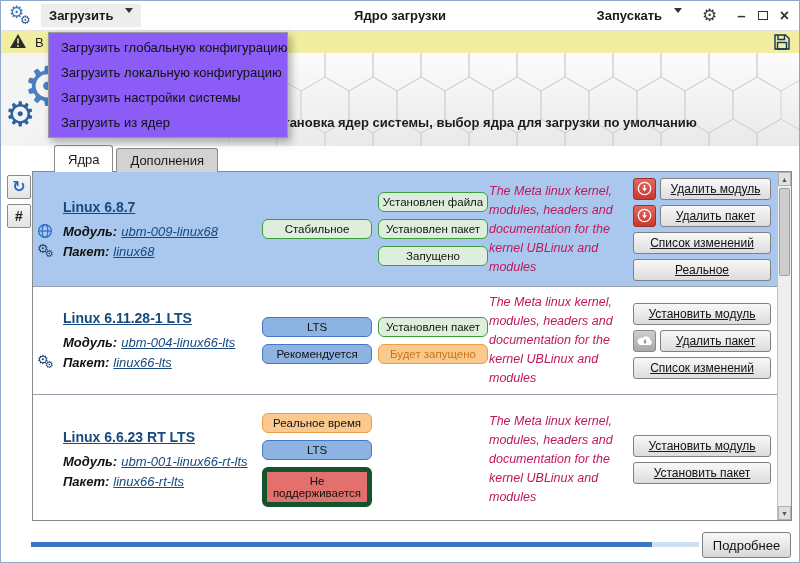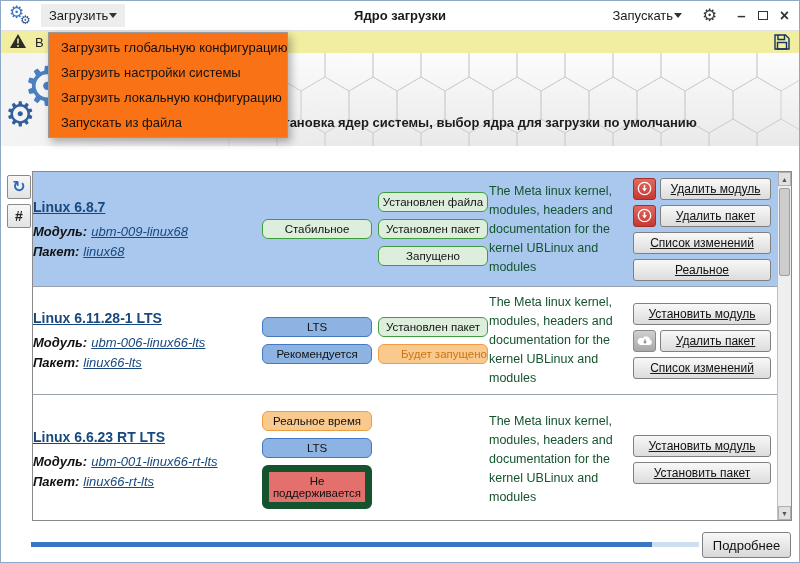--- a/index.html
+++ b/index.html
@@ -8,21 +8,21 @@
   .window { position:relative; width:800px; height:563px; border:1px solid #8fa8c8; background:#fff; overflow:hidden; }
 
   
   .titlebar { position:absolute; top:0; left:0; right:0; height:30px; background:#fff; border-bottom:1px solid #e2e2e2; display:flex; align-items:center; padding:0 8px; z-index:20; }
   .win-title { position:absolute; left:0; right:0; text-align:center; font-weight:bold; z-index:0; }
   .tb-left, .tb-right { display:flex; align-items:center; gap:6px; z-index:1; }
   .tb-right { margin-left:auto; }
   .app-icon { position:relative; width:26px; height:26px; display:inline-block; }
   .app-icon .a1 { position:absolute; left:0; top:1px; font-size:17px; line-height:1; color:#3a76c4; }
   .app-icon .a2 { position:absolute; left:11px; top:11px; font-size:12px; line-height:1; color:#26538f; }
-  .menu-btn { display:flex; align-items:center; gap:1px; padding:4px 8px; cursor:pointer; }
+  .menu-btn { display:flex; gap:12px; padding:4px 8px; cursor:pointer;font-weight:bold; }
   .menu-btn.open { background:#ededed; }
   .caret { width:0; height:0; border-left:4px solid transparent; border-right:4px solid transparent; border-top:5px solid #333; }
   .settings-gear { font-size:17px; line-height:1; color:#3a3a3a; padding:0 6px; cursor:pointer; }
   .winctl { display:flex; align-items:center; gap:12px; margin-left:8px; padding-right:2px; }
   .minimize { font-size:15px; font-weight:bold; color:#333; cursor:pointer; }
   .maxbox { width:10px; height:9px; border:1.5px solid #333; display:inline-block; cursor:pointer; }
   .closex { font-size:16px; font-weight:bold; color:#333; cursor:pointer; }
 
   
   .warnbar { position:absolute; top:30px; left:0; width:798px; height:22px; background:#f1eda1; display:flex; align-items:center; gap:8px; padding:0 8px; z-index:5; }
@@ -49,59 +49,59 @@
   .tool-hash { top:203px; }
   .tool-refresh .glyph { font-size:16px; font-weight:bold; color:#2a6ac4; line-height:1; }
   .tool-hash .glyph { font-size:14px; font-weight:bold; color:#222; }
 
   
   .panel { position:absolute; top:170px; left:31px; width:760px; height:350px; border:1px solid #8a8a8a; background:#fff; display:flex; z-index:5; }
   .rows { flex:1; overflow:hidden; }
   .krow { display:flex; align-items:center; border-bottom:1px solid #98a2ae; background:#fff; }
   .krow.selected { background:#aac8ee; }
   .col { flex:none; }
-  .col.info { width:224px; }
+  .col.info { width:224px; padding-left:30px; }
   .kname { display:inline-block; color:#17497f; font-weight:bold; font-size:14px; text-decoration:underline; margin-bottom:5px; cursor:pointer; }
   .kline { position:relative; display:flex; align-items:center; gap:4px; margin-top:3px; line-height:17px; white-space:nowrap; }
   .kline .li-icon { position:absolute; left:-26px; top:0; width:20px; height:17px; display:flex; align-items:center; }
   .klabel { font-weight:bold; font-style:italic; color:#111; }
   .klink { color:#17497f; font-style:italic; text-decoration:underline; cursor:pointer; }
   .gicon { position:relative; width:18px; height:17px; display:inline-block; }
   .gicon .g1 { position:absolute; left:0; top:-1px; font-size:13px; line-height:1; color:#1c3f73; }
   .gicon .g2 { position:absolute; left:8px; top:6px; font-size:10px; line-height:1; color:#1c3f73; }
   .col.ba { width:120px; display:flex; flex-direction:column; align-items:center; gap:7px; }
   .col.bb { width:112px; display:flex; flex-direction:column; align-items:center; gap:7px; }
   .badge { width:110px; padding:3px 0; text-align:center; font-size:11.5px; border-radius:6px; color:#111; }
   .badge.green  { background:#ddeedd; border:1px solid #3f9c3f; }
   .badge.blue   { background:#8db3e2; border:1px solid #4477c4; }
   .badge.orange { background:#fac98e; border:1px solid #ef9d45; }
-  .badge.orange.otext { color:#c87516;text-align:right; }
-  .badge.red    { background:#e4706e; border:7px solid #14532d; }
+  .badge.orange.otext { color:#c87516; }
+  .badge.red    { background:#e4706e; border:5px solid #14532d; }
   .col.desc { width:144px; display:flex; align-items:center; }
-  .col.desc .dtext { font-size:12.5px; line-height:19px; color:#14532d; padding-right:6px; }
+  .col.desc .dtext { font-size:12.5px; line-height:19px; color:#be185d; padding-right:6px;font-style:italic; }
   .col.act { width:144px; display:flex; flex-direction:column; gap:5px; align-items:flex-end; padding-right:6px;text-decoration:underline; }
   .action-row { width:138px; display:flex; gap:4px; }
   .icon-btn { width:23px; height:22px; flex:none; border-radius:3px; display:flex; align-items:center; justify-content:center; cursor:pointer; }
   .icon-btn.red  { background:linear-gradient(#e06a60,#c83830); border:1px solid #a03028; }
   .icon-btn.gray { background:linear-gradient(#cfcfcf,#a9a9a9); border:1px solid #8a8a8a; }
   .act-btn { flex:1; height:22px; background:linear-gradient(#f8f8f8,#dcdcdc); border:1px solid #808080; border-radius:3px; font-size:12px; font-family:inherit; color:#111; cursor:pointer; white-space:nowrap; overflow:hidden; }
 
   
   .scrollbar { width:14px; flex:none; background:#efefef; border-left:1px solid #c0c0c0; display:flex; flex-direction:column; }
   .sb-arrow { height:14px; background:#e0e0e0; border:1px solid #b0b0b0; display:flex; align-items:center; justify-content:center; font-size:7px; color:#555; cursor:pointer; }
   .sb-track { flex:1; position:relative; }
   .sb-thumb { position:absolute; top:2px; left:1px; right:1px; height:88px; background:#cdcdcd; border:1px solid #a0a0a0; border-radius:2px; cursor:pointer; }
 
   
   .progress { position:absolute; left:30px; top:541px; width:668px; height:5px; background:#cfdff2; }
   .progress-fill { height:100%; background:#3b76c4; }
   .details-btn { position:absolute; left:701px; top:531px; width:89px; height:26px; background:linear-gradient(#f8f8f8,#d8d8d8); border:1px solid #808080; border-radius:3px; font-size:13px; font-family:inherit; color:#111; cursor:pointer; }
 
   
-  .dropdown { position:absolute; top:31px; left:47px; width:240px; background:#f97316; border:1px solid #9a9a9a; box-shadow:3px 4px 8px rgba(0,0,0,0.3); z-index:100; padding:2px 0; }
+  .dropdown { position:absolute; top:31px; left:47px; width:240px; background:#8b5cf6; border:1px solid #9a9a9a; box-shadow:3px 4px 8px rgba(0,0,0,0.3); z-index:100; padding:2px 0; }
   .dropdown .item { padding:5px 12px; font-size:13px; color:#111; cursor:pointer; white-space:nowrap; }
 </style>
 </head>
 <body>
 
 <div class="window">
 
   <div class="titlebar">
     <div class="win-title">Ядро загрузки</div>
     <div class="tb-left">
@@ -188,20 +188,24 @@
         <use href="#hx" transform="translate(780,94)"></use>
     </svg>
     <div class="fade"></div>
     <div class="header-gears">
       <span class="hg1">⚙</span>
       <span class="hg2">⚙</span>
     </div>
     <div class="header-sub">Загрузка и установка ядер системы, выбор ядра для загрузки по умолчанию</div>
   </div>
 
+  <div class="tabs">
+    <div class="tab active">Ядра</div>
+    <div class="tab">Дополнения</div>
+  </div>
 
   <div class="tool-btn tool-refresh">
     <span class="glyph">↻</span>
   </div>
   <div class="tool-btn tool-hash">
     <span class="glyph">#</span>
   </div>
 
   <div class="panel">
     <div class="rows">
@@ -270,21 +274,21 @@
             <button class="act-btn">Реальное</button>
           </div>
         </div>
       </div>
 
       <div class="krow" style="height:108px">
         <div class="col info">
           <a class="kname">Linux 6.11.28-1 LTS</a>
           <div class="kline">
             <span class="klabel">Модуль:</span>
-            <a class="klink">ubm-006-linux66-lts</a>
+            <a class="klink">ubm-004-linux66-lts</a>
           </div>
           <div class="kline">
             <span class="li-icon">
               <span class="gicon">
                   <span class="g1">⚙</span>
                   <span class="g2">⚙</span>
                 </span>
             </span>
             <span class="klabel">Пакет:</span>
             <a class="klink">linux66-lts</a>
@@ -363,18 +367,18 @@
     </div>
   </div>
 
   <div class="progress">
     <div class="progress-fill" style="width: 93%;"></div>
   </div>
   <button class="details-btn">Подробнее</button>
 
   <div class="dropdown">
     <div class="item">Загрузить глобальную конфигурацию</div>
+    <div class="item">Загрузить локальную конфигурацию</div>
     <div class="item">Загрузить настройки системы</div>
-    <div class="item">Загрузить локальную конфигурацию</div>
-    <div class="item">Запускать из файла</div>
+    <div class="item">Загрузить из ядер</div>
   </div>
 
 </div>
 
 </body></html>

